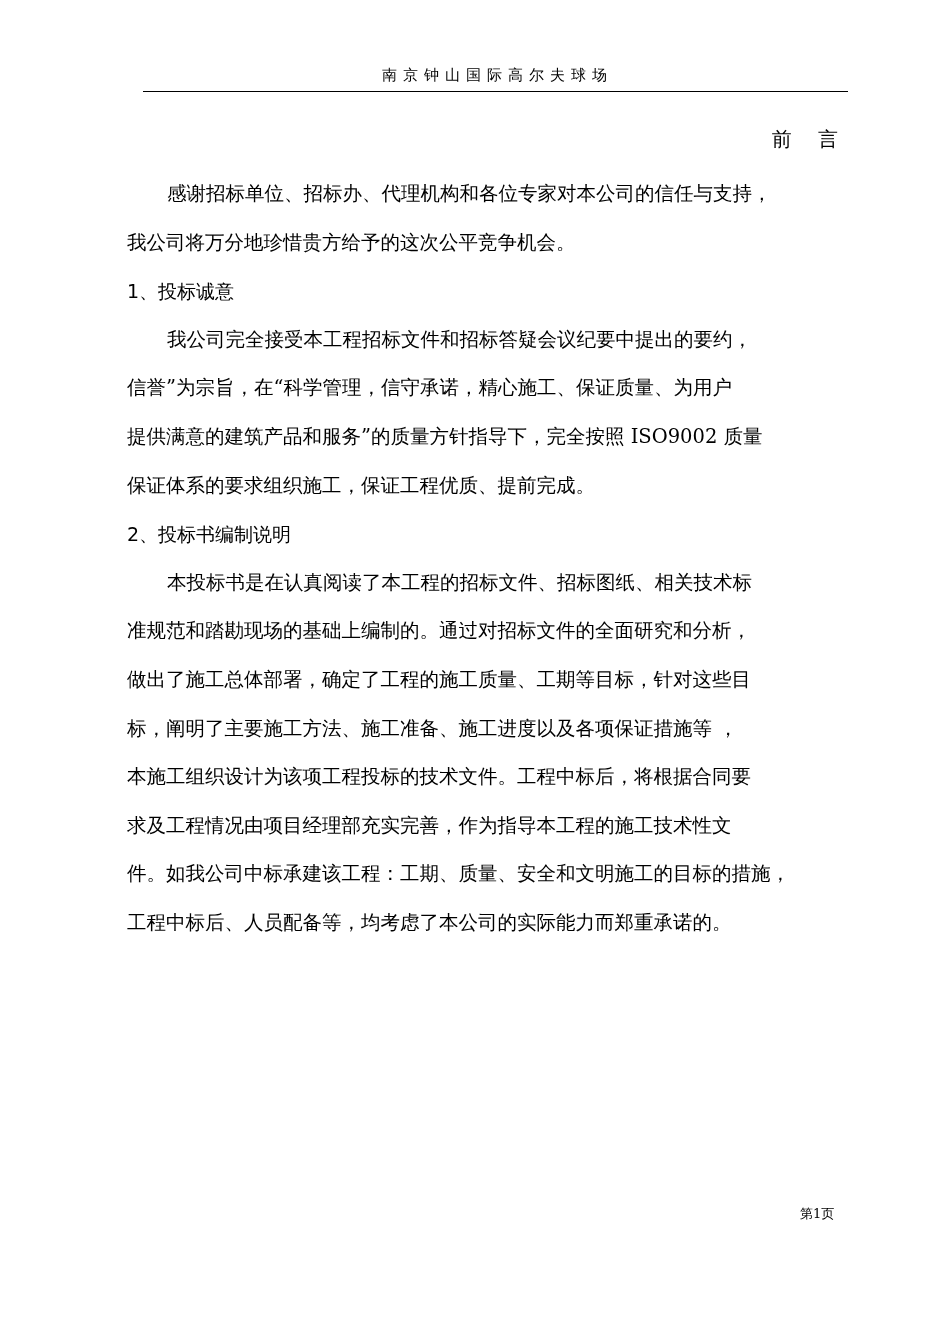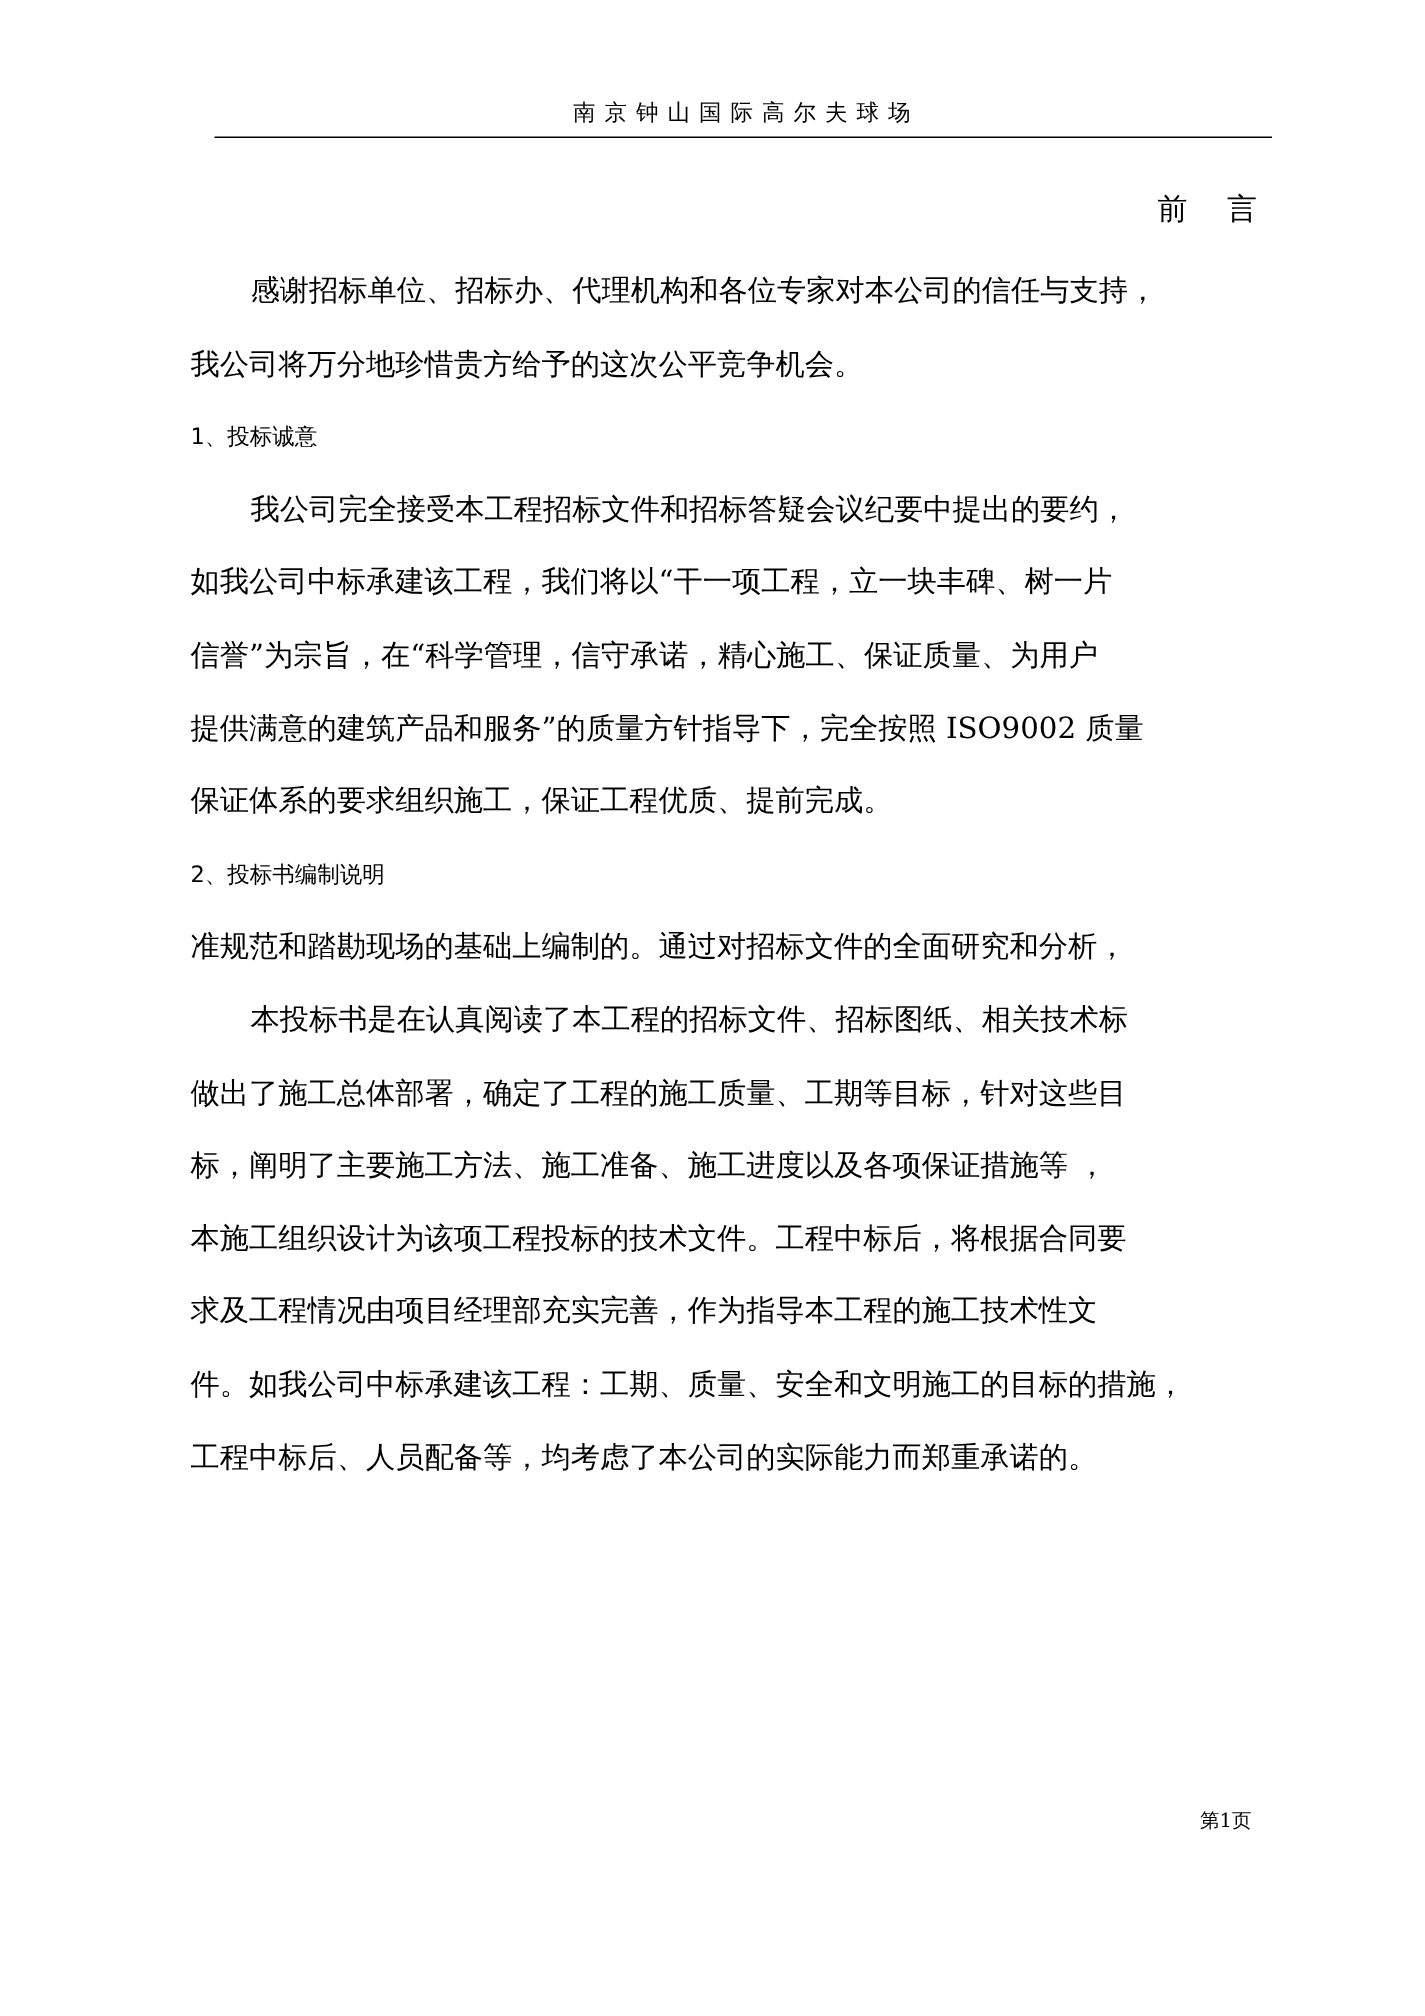--- a/index.html
+++ b/index.html
@@ -6,43 +6,42 @@
   body { width: 950px; height: 1344px; position: relative; overflow: hidden;
          font-family: "DejaVu Serif", "Liberation Serif", serif; color: #000; }
   .page-header { position: absolute; left: 145px; top: 66px; width: 705px; text-align: center;
          font-family: "DejaVu Sans", "Liberation Sans", sans-serif; font-size: 15px; letter-spacing: 6px; }
   .header-rule { position: absolute; left: 143px; top: 91px; width: 705px; height: 0; border-top: 1.5px solid #000; }
   .doc-title { position: absolute; left: 143px; top: 126px; width: 705px; text-align: right;
          font-size: 20px; letter-spacing: 10px; }
   .body { position: absolute; left: 127px; top: 170px; width: 712px; font-size: 19.5px; }
   .line { height: 48.6px; line-height: 48.6px; white-space: nowrap; }
   .indent { padding-left: 40px; }
-  .heading { font-family: "DejaVu Sans", "Liberation Sans", sans-serif; font-weight: normal; font-size: 15px; }
+  .heading { font-family: "DejaVu Sans", "Liberation Sans", sans-serif; font-weight: normal; font-size: 19px; }
   .page-number { position: absolute; left: 800px; top: 1205px; font-size: 13px; }
 </style>
 </head>
 <body>
 
 <div class="page-header">南京钟山国际高尔夫球场</div>
 <div class="header-rule"></div>
 
 <div class="doc-title">前 言</div>
 
 <div class="body">
   <div class="line indent">感谢招标单位、招标办、代理机构和各位专家对本公司的信任与支持，</div>
   <div class="line">我公司将万分地珍惜贵方给予的这次公平竞争机会。</div>
   <div class="line heading">1、投标诚意</div>
   <div class="line indent">我公司完全接受本工程招标文件和招标答疑会议纪要中提出的要约，</div>
-  <div class="line">如我公司中标承建该工程，我们将以“干一项工程，立一块丰碑、树一片</div>
   <div class="line">信誉”为宗旨，在“科学管理，信守承诺，精心施工、保证质量、为用户</div>
   <div class="line">提供满意的建筑产品和服务”的质量方针指导下，完全按照 ISO9002 质量</div>
   <div class="line">保证体系的要求组织施工，保证工程优质、提前完成。</div>
   <div class="line heading">2、投标书编制说明</div>
+  <div class="line indent">本投标书是在认真阅读了本工程的招标文件、招标图纸、相关技术标</div>
   <div class="line">准规范和踏勘现场的基础上编制的。通过对招标文件的全面研究和分析，</div>
-  <div class="line indent">本投标书是在认真阅读了本工程的招标文件、招标图纸、相关技术标</div>
   <div class="line">做出了施工总体部署，确定了工程的施工质量、工期等目标，针对这些目</div>
   <div class="line">标，阐明了主要施工方法、施工准备、施工进度以及各项保证措施等 ，</div>
   <div class="line">本施工组织设计为该项工程投标的技术文件。工程中标后，将根据合同要</div>
   <div class="line">求及工程情况由项目经理部充实完善，作为指导本工程的施工技术性文</div>
   <div class="line">件。如我公司中标承建该工程：工期、质量、安全和文明施工的目标的措施，</div>
   <div class="line">工程中标后、人员配备等，均考虑了本公司的实际能力而郑重承诺的。</div>
 </div>
 
 <div class="page-number">第1页</div>
 

